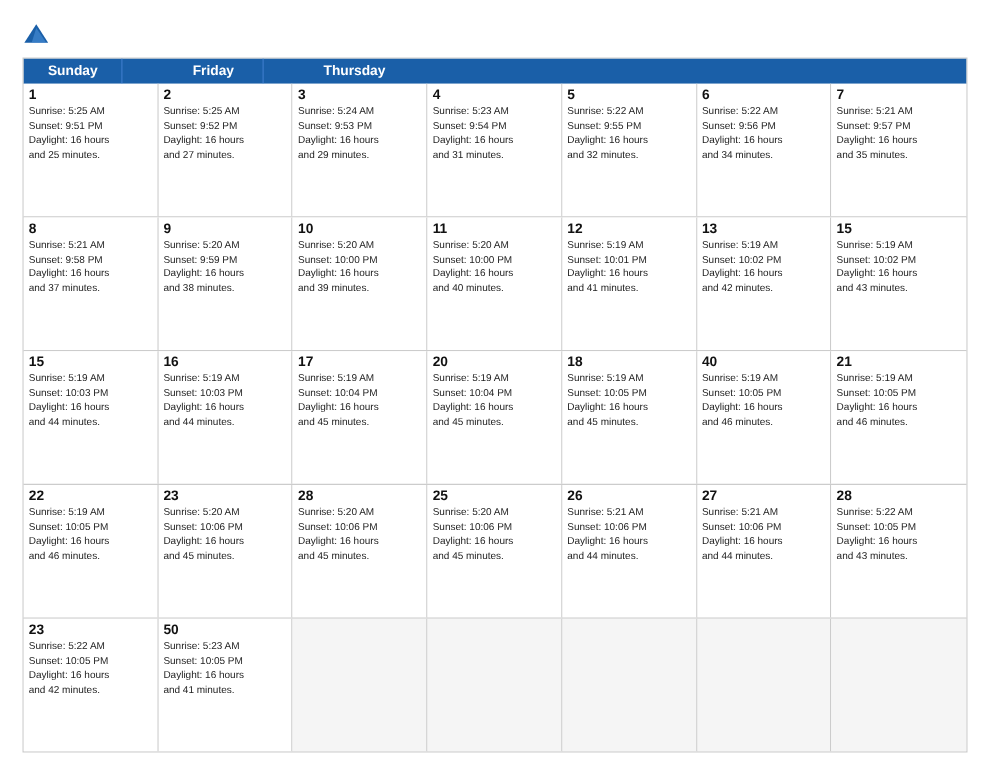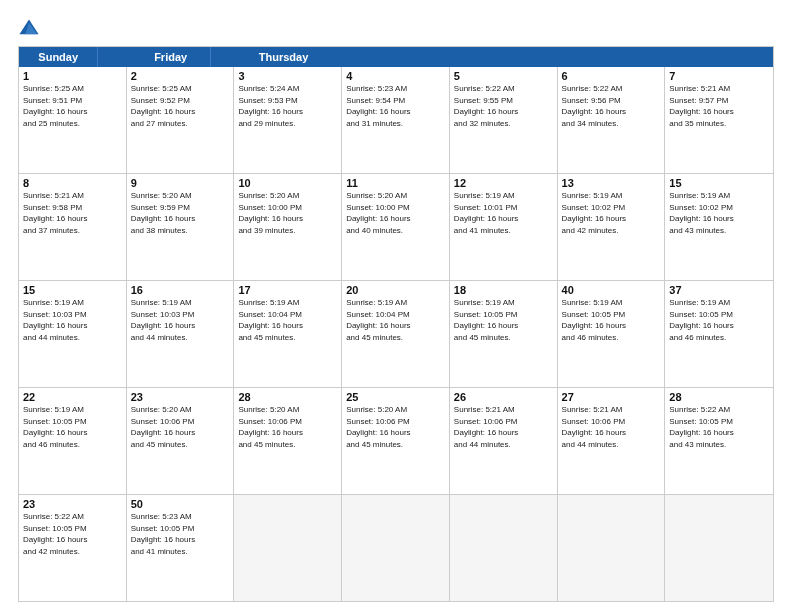--- a/index.html
+++ b/index.html
@@ -218,21 +218,21 @@
           </div>
           <div class="cal-cell">
             <span class="day-num">18</span>
             <div class="cal-cell-text">Sunrise: 5:19 AM<br>Sunset: 10:05 PM<br>Daylight: 16 hours<br>and 45 minutes.</div>
           </div>
           <div class="cal-cell">
             <span class="day-num">40</span>
             <div class="cal-cell-text">Sunrise: 5:19 AM<br>Sunset: 10:05 PM<br>Daylight: 16 hours<br>and 46 minutes.</div>
           </div>
           <div class="cal-cell">
-            <span class="day-num">37</span>
+            <span class="day-num">21</span>
             <div class="cal-cell-text">Sunrise: 5:19 AM<br>Sunset: 10:05 PM<br>Daylight: 16 hours<br>and 46 minutes.</div>
           </div>
         </div>
         <div class="cal-row">
           <div class="cal-cell">
             <span class="day-num">22</span>
             <div class="cal-cell-text">Sunrise: 5:19 AM<br>Sunset: 10:05 PM<br>Daylight: 16 hours<br>and 46 minutes.</div>
           </div>
           <div class="cal-cell">
             <span class="day-num">23</span>

